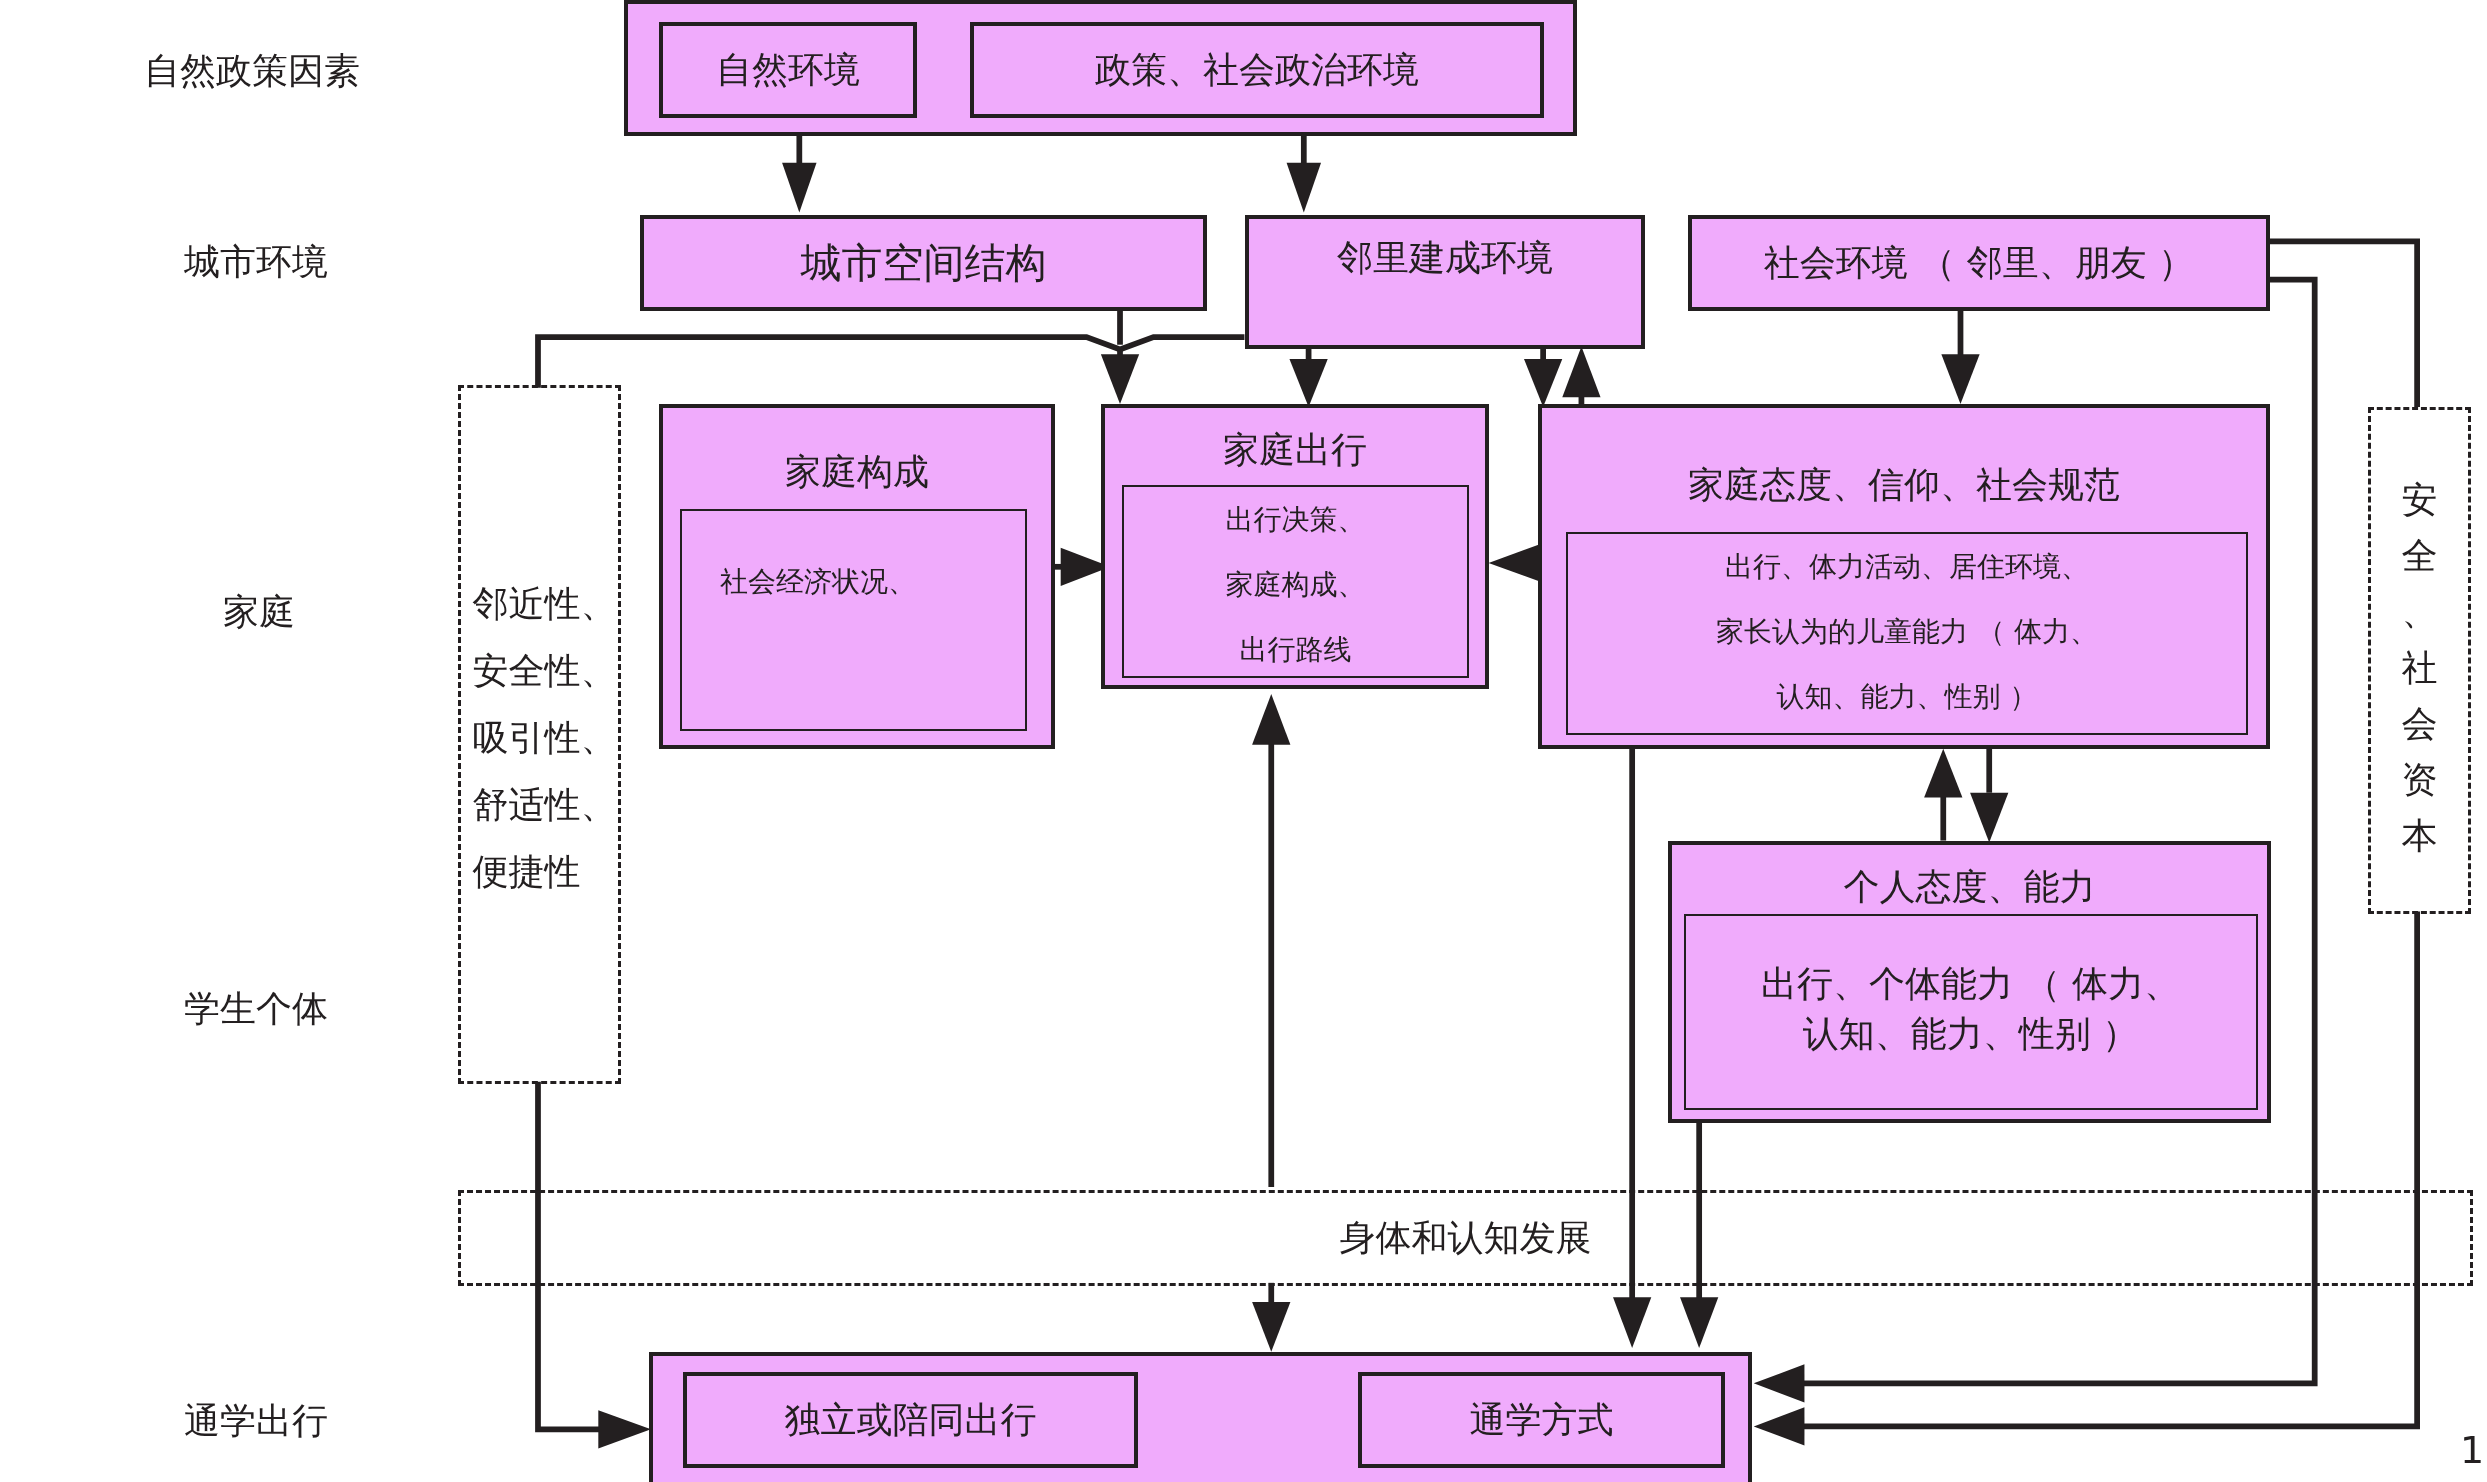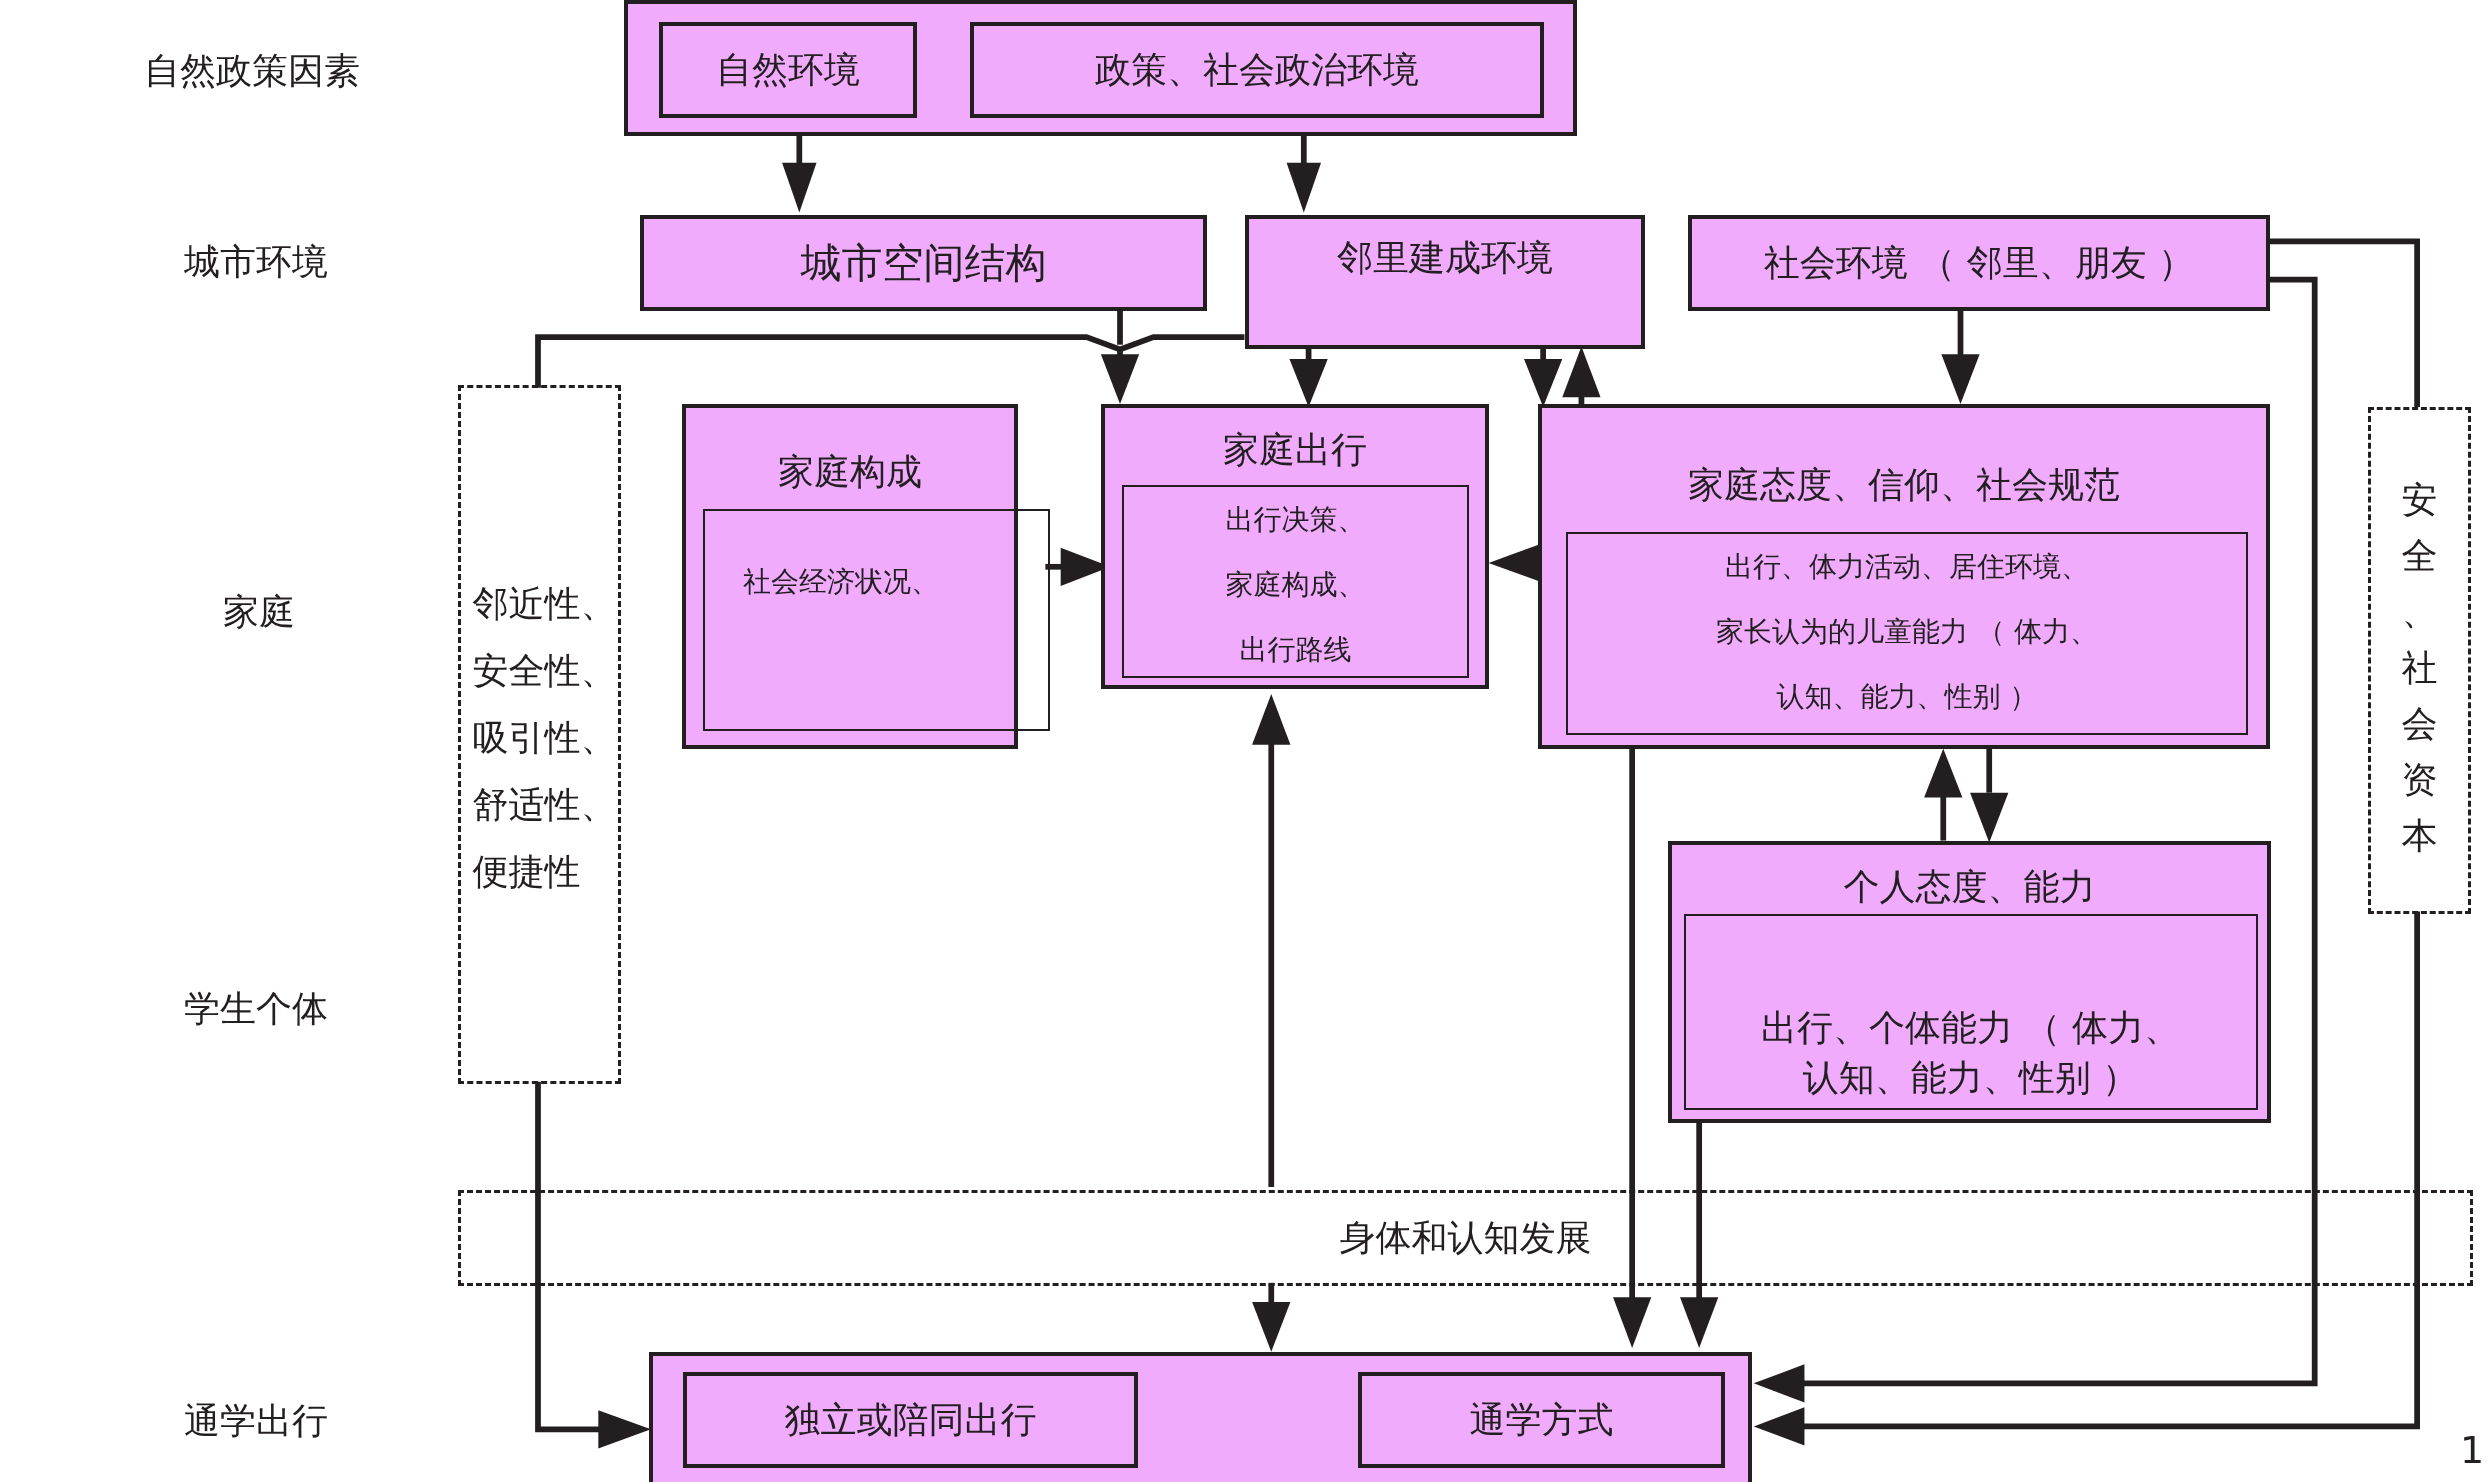--- a/index.html
+++ b/index.html
@@ -104,21 +104,21 @@
 <div class="abs dash" style="left:458px;top:385px;width:163px;height:699px;">
   <div style="position:absolute;left:11.5px;top:182px;font-size:36px;line-height:67px;">
     <div>邻近性、</div>
     <div>安全性、</div>
     <div>吸引性、</div>
     <div>舒适性、</div>
     <div>便捷性</div>
   </div>
 </div>
 
-<div class="abs box" style="left:682px;top:404px;width:336px;height:345px;">
+<div class="abs box" style="left:659px;top:404px;width:396px;height:345px;">
   <div class="t" style="left:0;right:0;top:46px;text-align:center;">家庭构成</div>
   <div class="abs thin" style="left:17px;top:101px;width:347px;height:222px;">
     <div class="lines" style="position:absolute;left:38px;top:38px;text-align:left;">
       <div>社会经济状况、</div>
     </div>
   </div>
 </div>
 
 <div class="abs box" style="left:1101px;top:404px;width:388px;height:285px;">
   <div class="t" style="left:0;right:0;top:24px;text-align:center;">家庭出行</div>
@@ -138,21 +138,21 @@
       <div>出行、体力活动、居住环境、</div>
       <div>家长认为的儿童能力 （ 体力、</div>
       <div>认知、能力、性别 ）</div>
     </div>
   </div>
 </div>
 
 <div class="abs box" style="left:1668px;top:841px;width:603px;height:282px;">
   <div class="t" style="left:0;right:0;top:24px;text-align:center;">个人态度、能力</div>
   <div class="abs thin" style="left:11.5px;top:69px;width:574px;height:196px;">
-    <div style="position:absolute;left:0;right:0;top:43px;font-size:36px;line-height:50px;text-align:center;margin-top:44px;">
+    <div style="position:absolute;left:0;right:0;top:43px;font-size:36px;line-height:50px;text-align:center;">
       <div>出行、个体能力 （ 体力、</div>
       <div>认知、能力、性别 ）</div>
     </div>
   </div>
 </div>
 
 <div class="abs dash" style="left:2368px;top:407px;width:103px;height:507px;">
   <div style="position:absolute;left:0;right:0;top:62px;font-size:36px;line-height:56px;text-align:center;">
     <div>安</div>
     <div>全</div>

